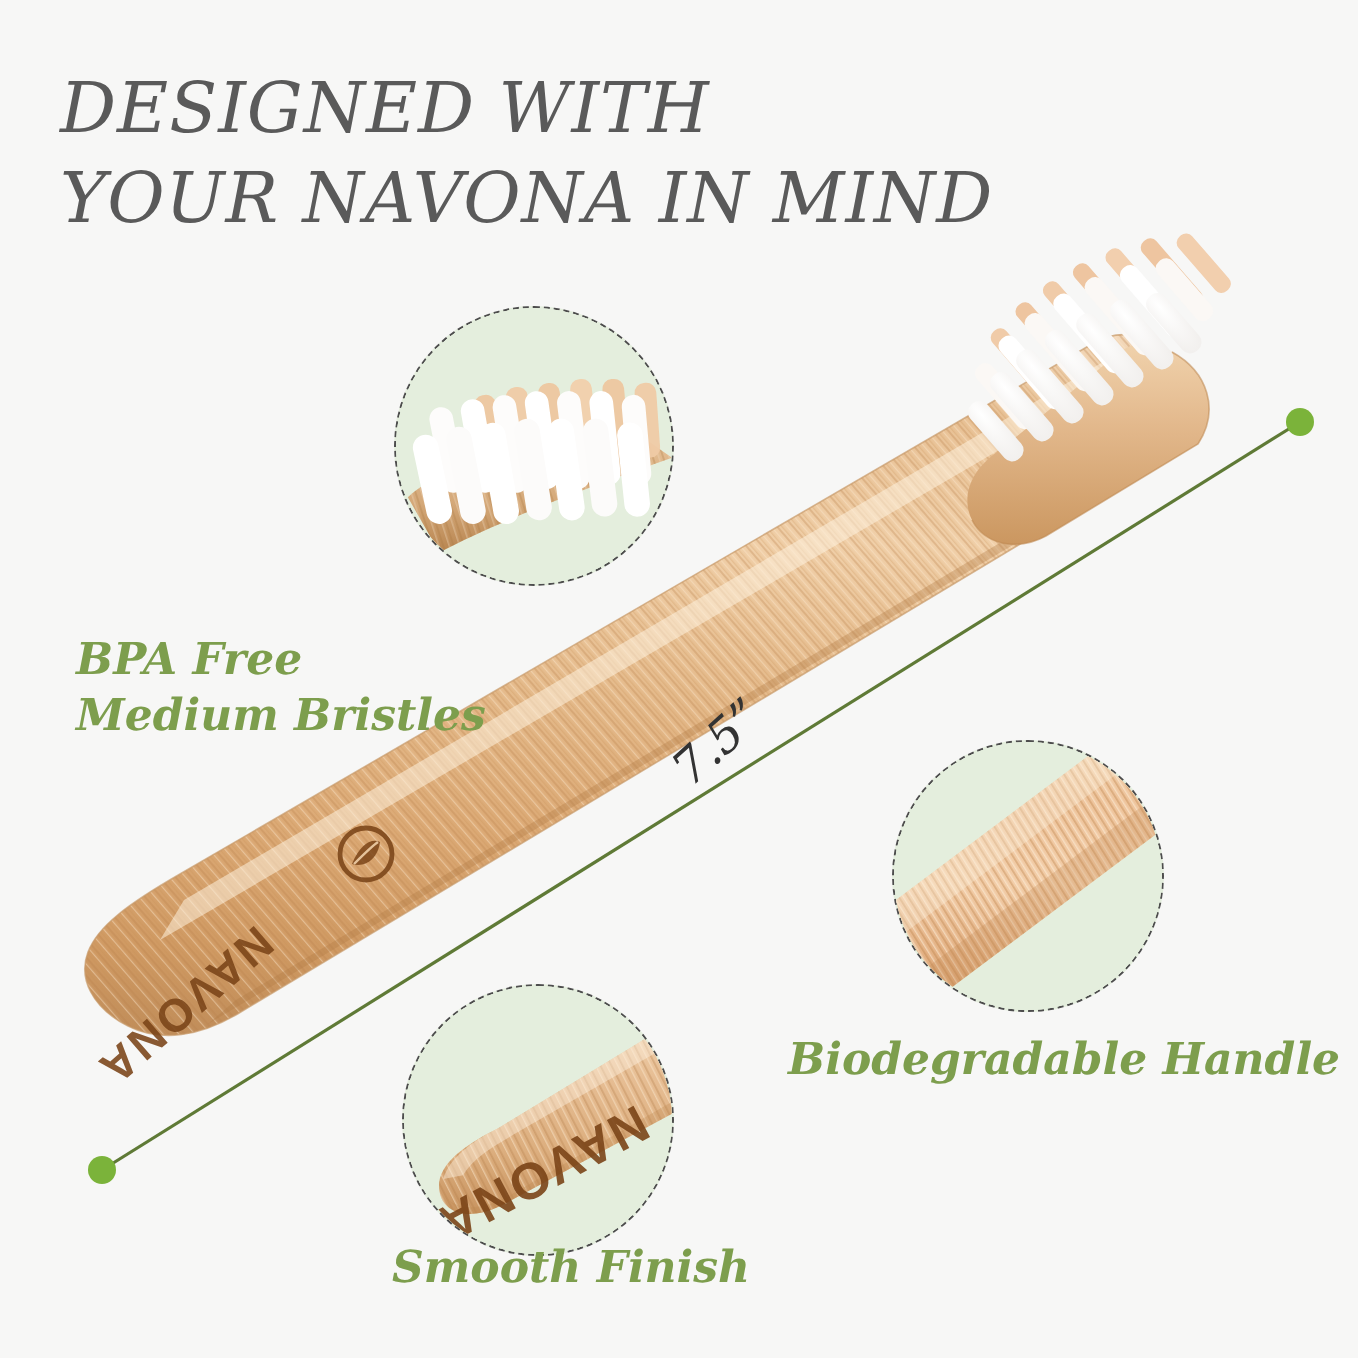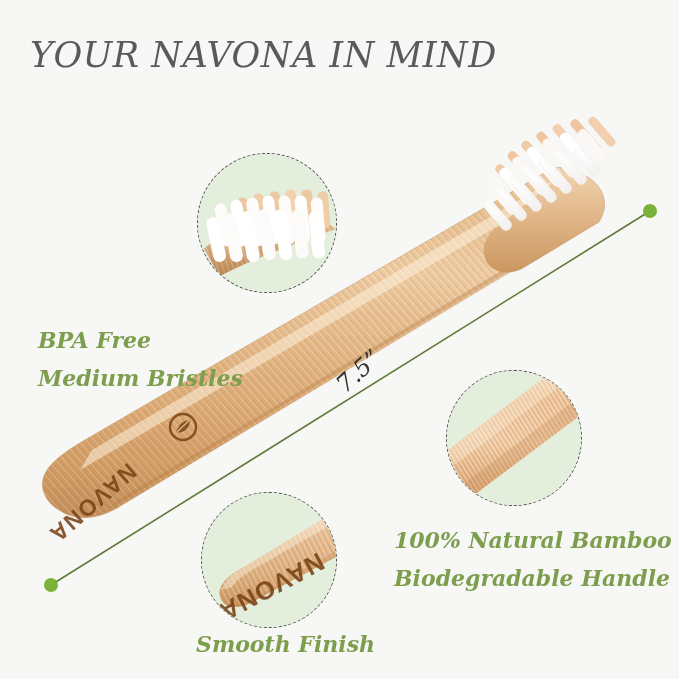--- a/index.html
+++ b/index.html
@@ -89,41 +89,41 @@
   
   .feature { position: absolute; }
   .feature .green {
     font-family: "DejaVu Serif", "Liberation Serif", serif;
     font-style: italic;
     font-weight: bold;
     font-size: 22px;
     line-height: 28px;
     color: #7d9e4d;
     white-space: nowrap;
-    margin-top: 10px;
   }
   .feature .sub {
     font-family: "Liberation Sans", sans-serif;
     font-weight: 400;
     font-size: 19px;
     line-height: 26px;
     color: #3c3c3c;
     white-space: nowrap;
   }
 
   #feature-bristles { left: 38px; top: 316px; text-align: left; }
   #feature-smooth   { left: 196px; top: 620px; width: 176px; text-align: right; }
   #feature-bamboo   { left: 394px; top: 516px; text-align: left; }
 </style>
 </head>
 <body>
 
 <div id="canvas">
 
   <div id="headline">
+    <div class="line">DESIGNED WITH</div>
     <div class="line">YOUR NAVONA IN MIND</div>
   </div>
 
   <div id="toothbrush-layer">
     <svg width="679" height="679" viewBox="0 0 679 679">
       <defs>
 
         <linearGradient id="bambooGrad" x1="0" y1="0" x2="0" y2="1">
           <stop offset="0%" stop-color="#f3d9bb"></stop>
           <stop offset="12%" stop-color="#e8c195"></stop>
@@ -420,17 +420,16 @@
   <div class="feature" id="feature-bristles">
     <div class="green">BPA Free</div>
     <div class="green">Medium Bristles</div>
   </div>
 
   <div class="feature" id="feature-smooth">
     <div class="green">Smooth Finish</div>
   </div>
 
   <div class="feature" id="feature-bamboo">
-    <div class="green">100% Natural Bamboo</div>
     <div class="green">Biodegradable Handle</div>
   </div>
 
 </div>
 
 </body></html>

